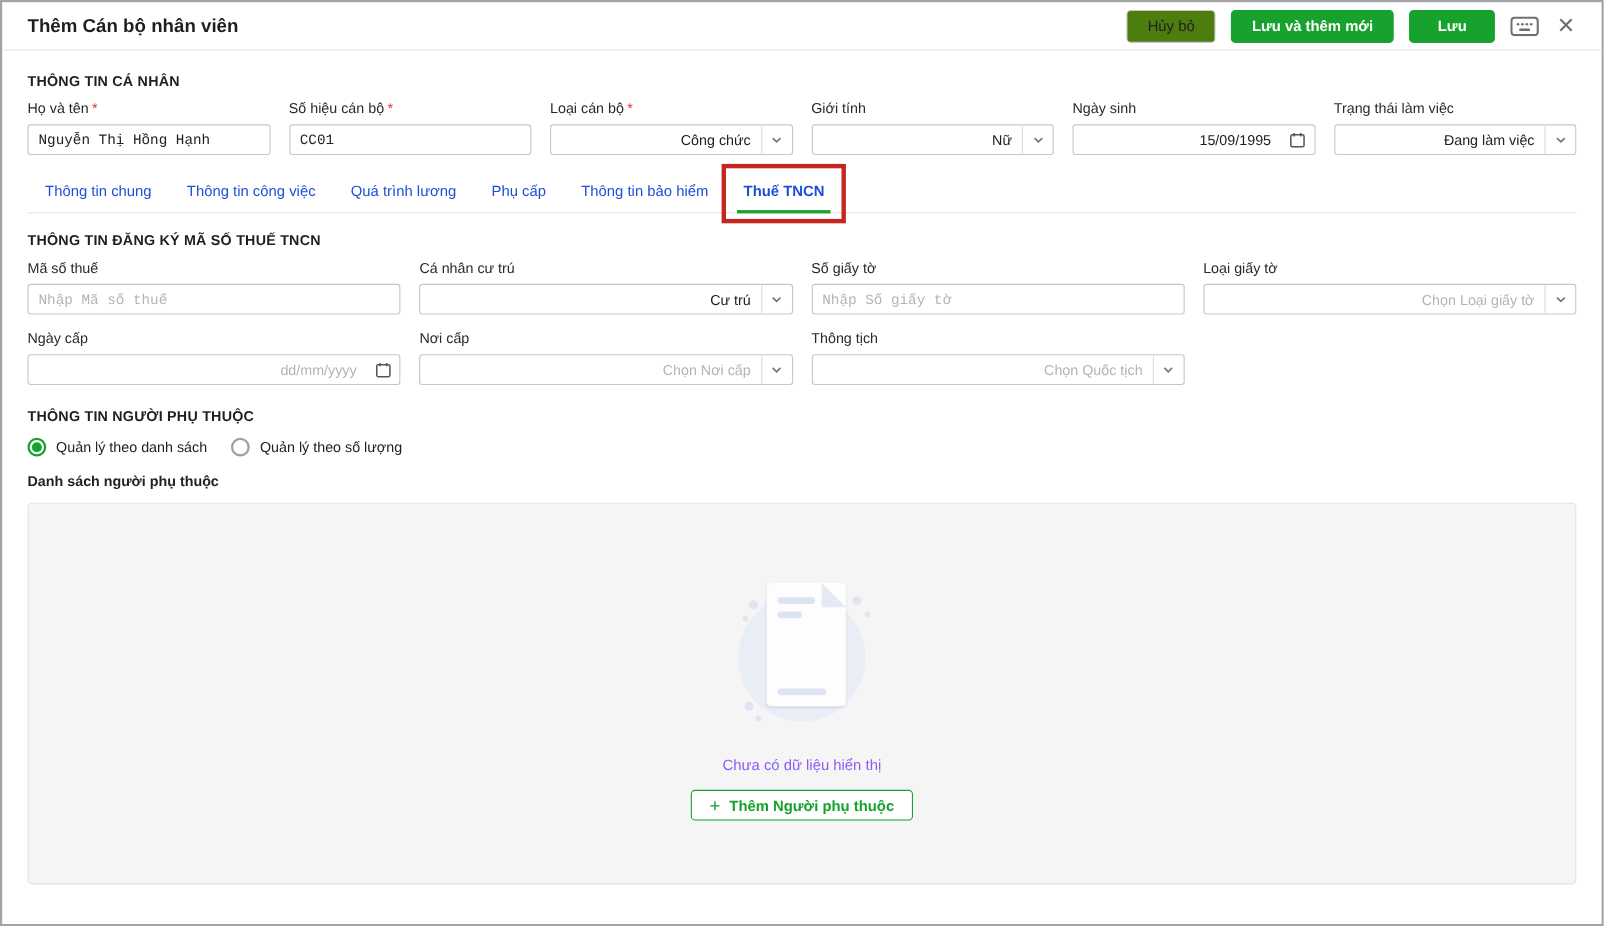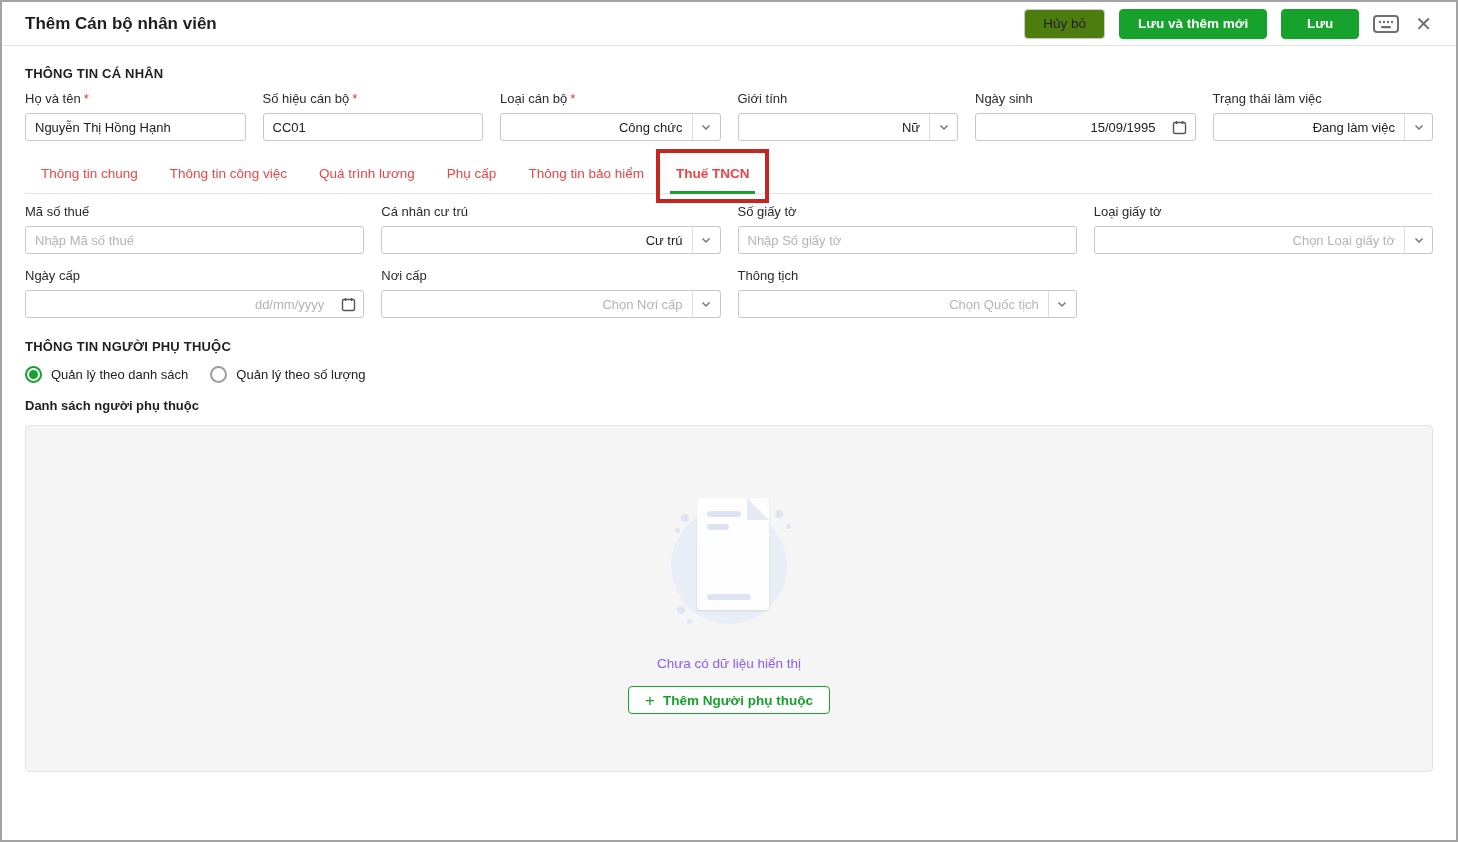--- a/index.html
+++ b/index.html
@@ -39,35 +39,35 @@
   .grid6 { display:grid; grid-template-columns:repeat(6,1fr); column-gap:17px; margin-top:10px; }
   .grid4 { display:grid; grid-template-columns:repeat(4,1fr); column-gap:17px; row-gap:14px; margin-top:10px; }
   .field {}
   .flabel { margin-bottom:7px; color:var(--label); font-size:13px; }
   .req { color:#e53935; margin-left:3px; }
   .control {
     height:28px; border:1px solid var(--border); border-radius:3px; background:#fff;
     display:flex; align-items:center; overflow:hidden; width:100%;
     font-size:13px; color:#212121;
   }
-  input.control { padding:0 9px; outline:none; font-family:Liberation Sans, sans-serif; }
+  input.control { padding:0 9px; outline:none; font-family:Liberation Mono, monospace; }
   input.control::placeholder { color:var(--ph); opacity:1; }
   .control .val { flex:1; padding:0 9px; white-space:nowrap; overflow:hidden;text-align:right; }
   .control .val.placeholder { color:var(--ph); }
   .ddsep { width:1px; align-self:stretch; background:#dcdcdc; }
   .chev { width:27px; display:flex; align-items:center; justify-content:center; color:#757575; }
   .calwrap { width:30px; display:flex; align-items:center; justify-content:center; color:#555; }
   
   .tabstrip {
     margin-top:13px; border-bottom:1px solid #e3e3e3;
     display:flex; align-items:stretch; height:40px; padding-left:0;
   }
   .tab {
     display:flex; align-items:center; padding:0 16px; cursor:pointer;
-    font-size:13.5px; color:#ef4444; position:relative; white-space:nowrap;
+    font-size:13.5px; color:#1d4ed8; position:relative; white-space:nowrap;
   }
   .tab.active { font-weight:700; }
   .tab.active .green-underline {
     position:absolute; left:10px; right:10px; bottom:-1px; height:3px; background:var(--green);
   }
   .annotation-red {
     position:absolute; left:-4px; right:-4px; top:-5px; bottom:-10px;
     border:4px solid #c5261f; pointer-events:none;
   }
   
@@ -218,20 +218,21 @@
       <div class="tab">Quá trình lương</div>
       <div class="tab">Phụ cấp</div>
       <div class="tab">Thông tin bảo hiểm</div>
       <div class="tab active">
         <span>Thuế TNCN</span>
         <span class="green-underline"></span>
         <span class="annotation-red"></span>
       </div>
     </div>
 
+    <div class="sec-head" style="margin-top:17px;">THÔNG TIN ĐĂNG KÝ MÃ SỐ THUẾ TNCN</div>
     <div class="grid4">
 
       <div class="field">
         <div class="flabel"><span>Mã số thuế</span></div>
         <input class="control" placeholder="Nhập Mã số thuế" style="">
       </div>
 
       <div class="field">
         <div class="flabel"><span>Cá nhân cư trú</span></div>
         <div class="control">

